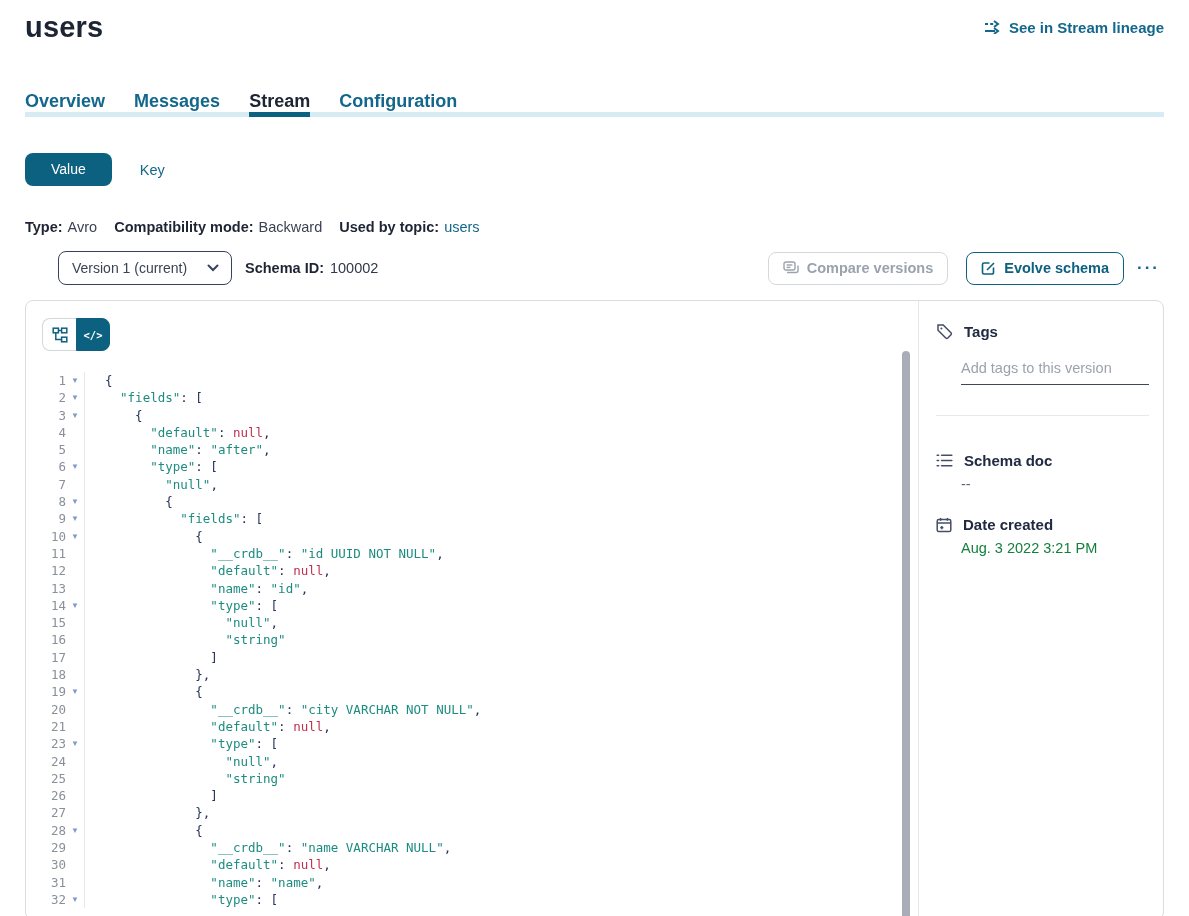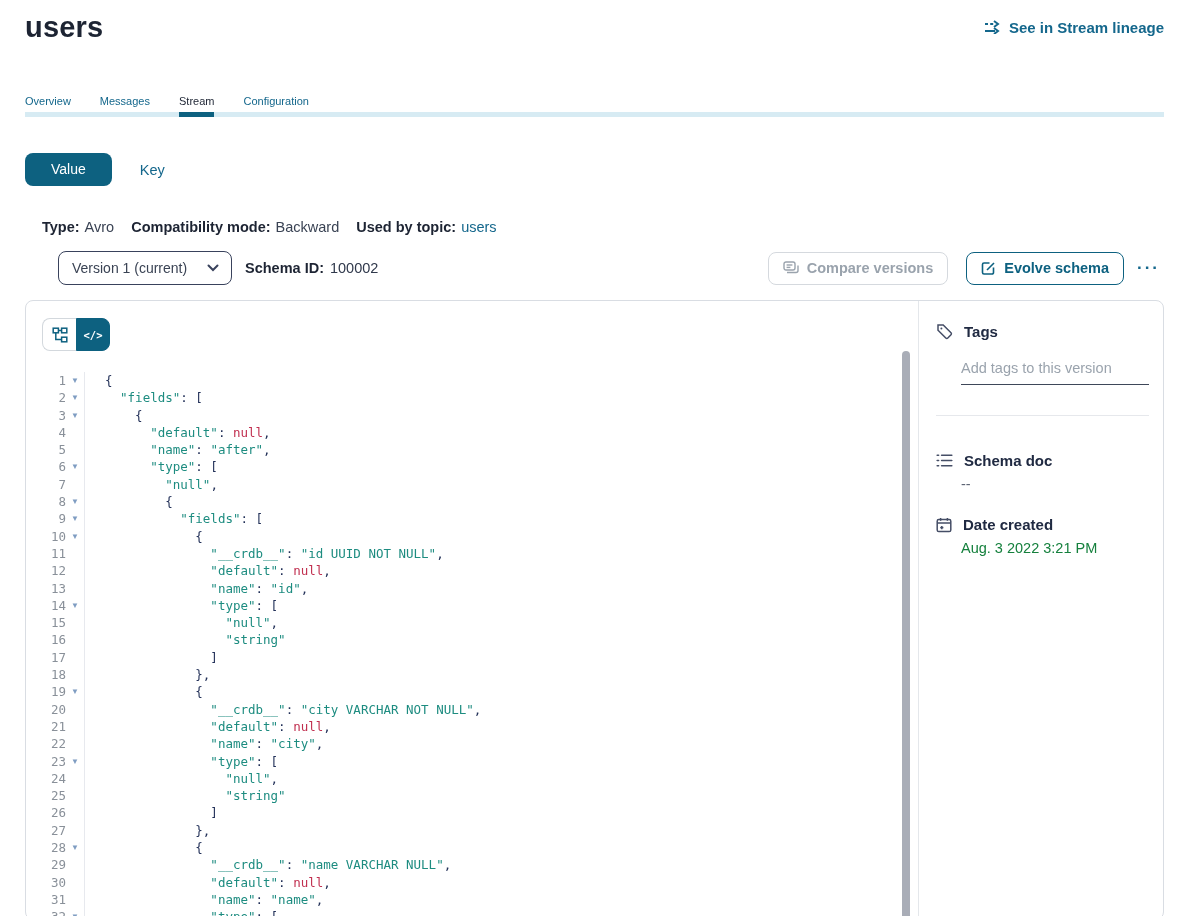--- a/index.html
+++ b/index.html
@@ -24,40 +24,40 @@
     color: var(--link); font-size: 15px; font-weight: 700; cursor: pointer;
   }
 
   
   .tabs { margin-top: 47px; position: relative; display: flex; gap: 29px; padding-bottom: 6px; }
   .tabs::after {
     content: ""; position: absolute; left: 0; right: 0; bottom: 0; height: 5px;
     background: #d7ebf3;
   }
   .tab {
-    position: relative; z-index: 1; font-size: 11px; line-height: 20px;
-    font-weight: 400; color: var(--link); cursor: pointer;
+    position: relative; z-index: 1; font-size: 18px; line-height: 20px;
+    font-weight: 700; color: var(--link); cursor: pointer;
   }
   .tab.active { color: #1d2433; }
   .tab.active::after {
     content: ""; position: absolute; left: 0; right: 0; bottom: -6px; height: 5px;
     background: var(--accent);
   }
 
   
   .vk-row { margin-top: 36px; display: flex; align-items: center; }
   .btn-value {
     background: var(--accent); color: #fff; border: none; border-radius: 8px;
     font-size: 14px; font-weight: 500; padding: 8px 26px; line-height: 17px; cursor: pointer;
     font-family: inherit;
   }
   .link-key { margin-left: 28px; color: var(--link); font-size: 14.5px; font-weight: 500; cursor: pointer; }
 
   
-  .meta { margin-top: 33px; display: flex; align-items: center; gap: 17px; font-size: 14.5px; margin-left: 17px; }
+  .meta { margin-top: 33px; display: flex; align-items: center; gap: 17px; font-size: 14.5px; }
   .meta .pair { display: flex; gap: 5px; }
   .meta b { color: #1d2433; font-weight: 700; }
   .meta .val { color: #3a4354; }
   .meta .link { color: var(--link); cursor: pointer; }
 
   
   .controls { margin-top: 16px; display: flex; align-items: center; padding-left: 33px; }
   .select {
     width: 174px; height: 34px; border: 1px solid #39425c; border-radius: 8px;
     display: flex; align-items: center; justify-content: space-between;
@@ -343,25 +343,20 @@
             <span class="ln">20</span>
             <span class="fold"></span>
             <pre>              <span class="tk-s">"__crdb__"</span>: <span class="tk-s">"city VARCHAR NOT NULL"</span>,</pre>
           </div>
           <div class="code-row">
             <span class="ln">21</span>
             <span class="fold"></span>
             <pre>              <span class="tk-s">"default"</span>: <span class="tk-n">null</span>,</pre>
           </div>
           <div class="code-row">
-            <span class="ln">22</span>
-            <span class="fold"></span>
-            <pre>              <span class="tk-s">"name"</span>: <span class="tk-s">"city"</span>,</pre>
-          </div>
-          <div class="code-row">
             <span class="ln">23</span>
             <span class="fold">▼</span>
             <pre>              <span class="tk-s">"type"</span>: [</pre>
           </div>
           <div class="code-row">
             <span class="ln">24</span>
             <span class="fold"></span>
             <pre>                <span class="tk-s">"null"</span>,</pre>
           </div>
           <div class="code-row">

